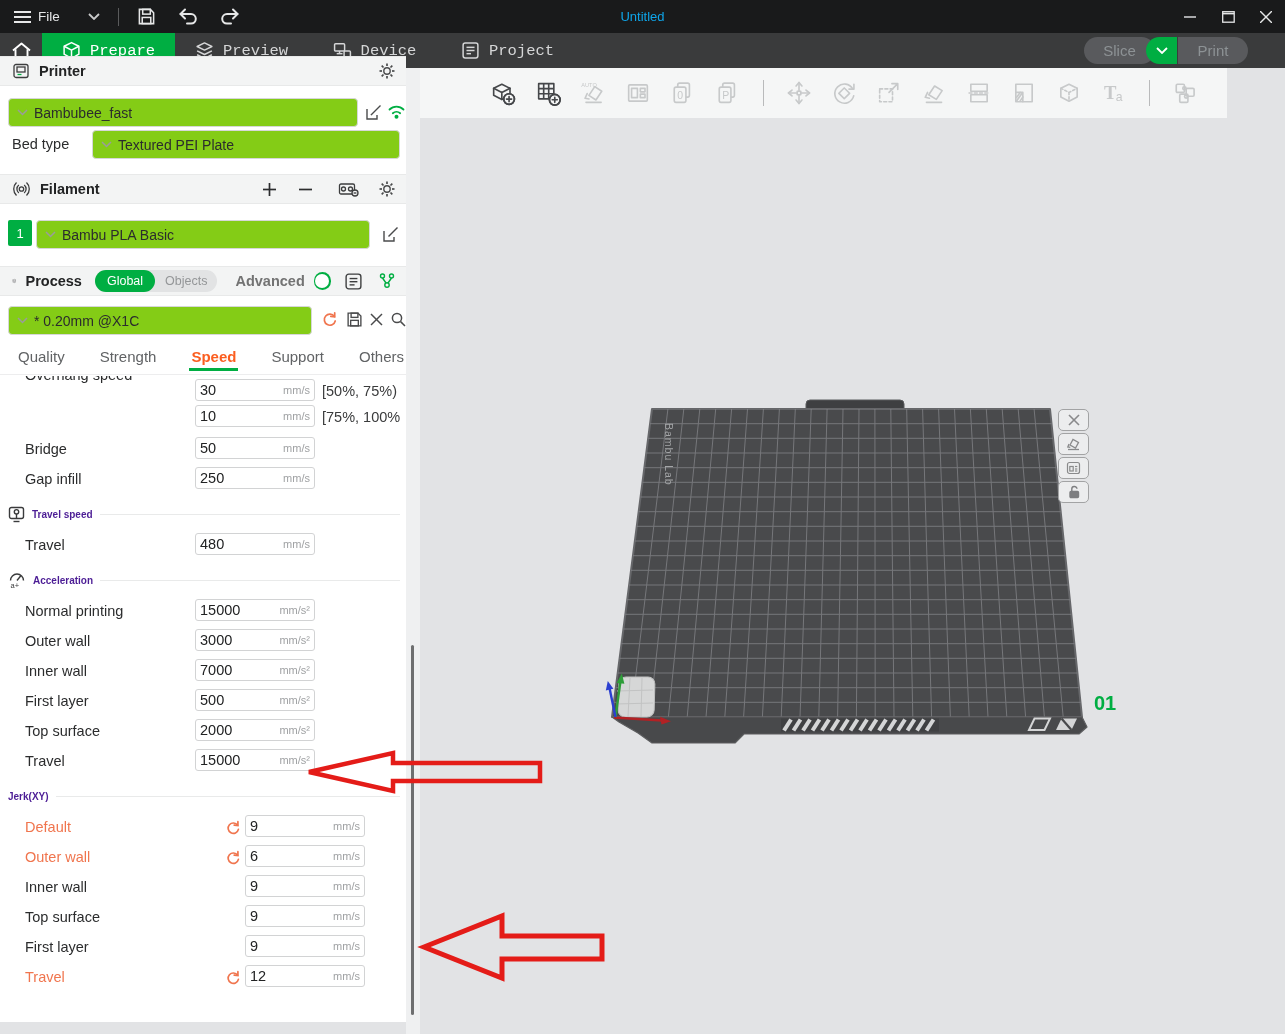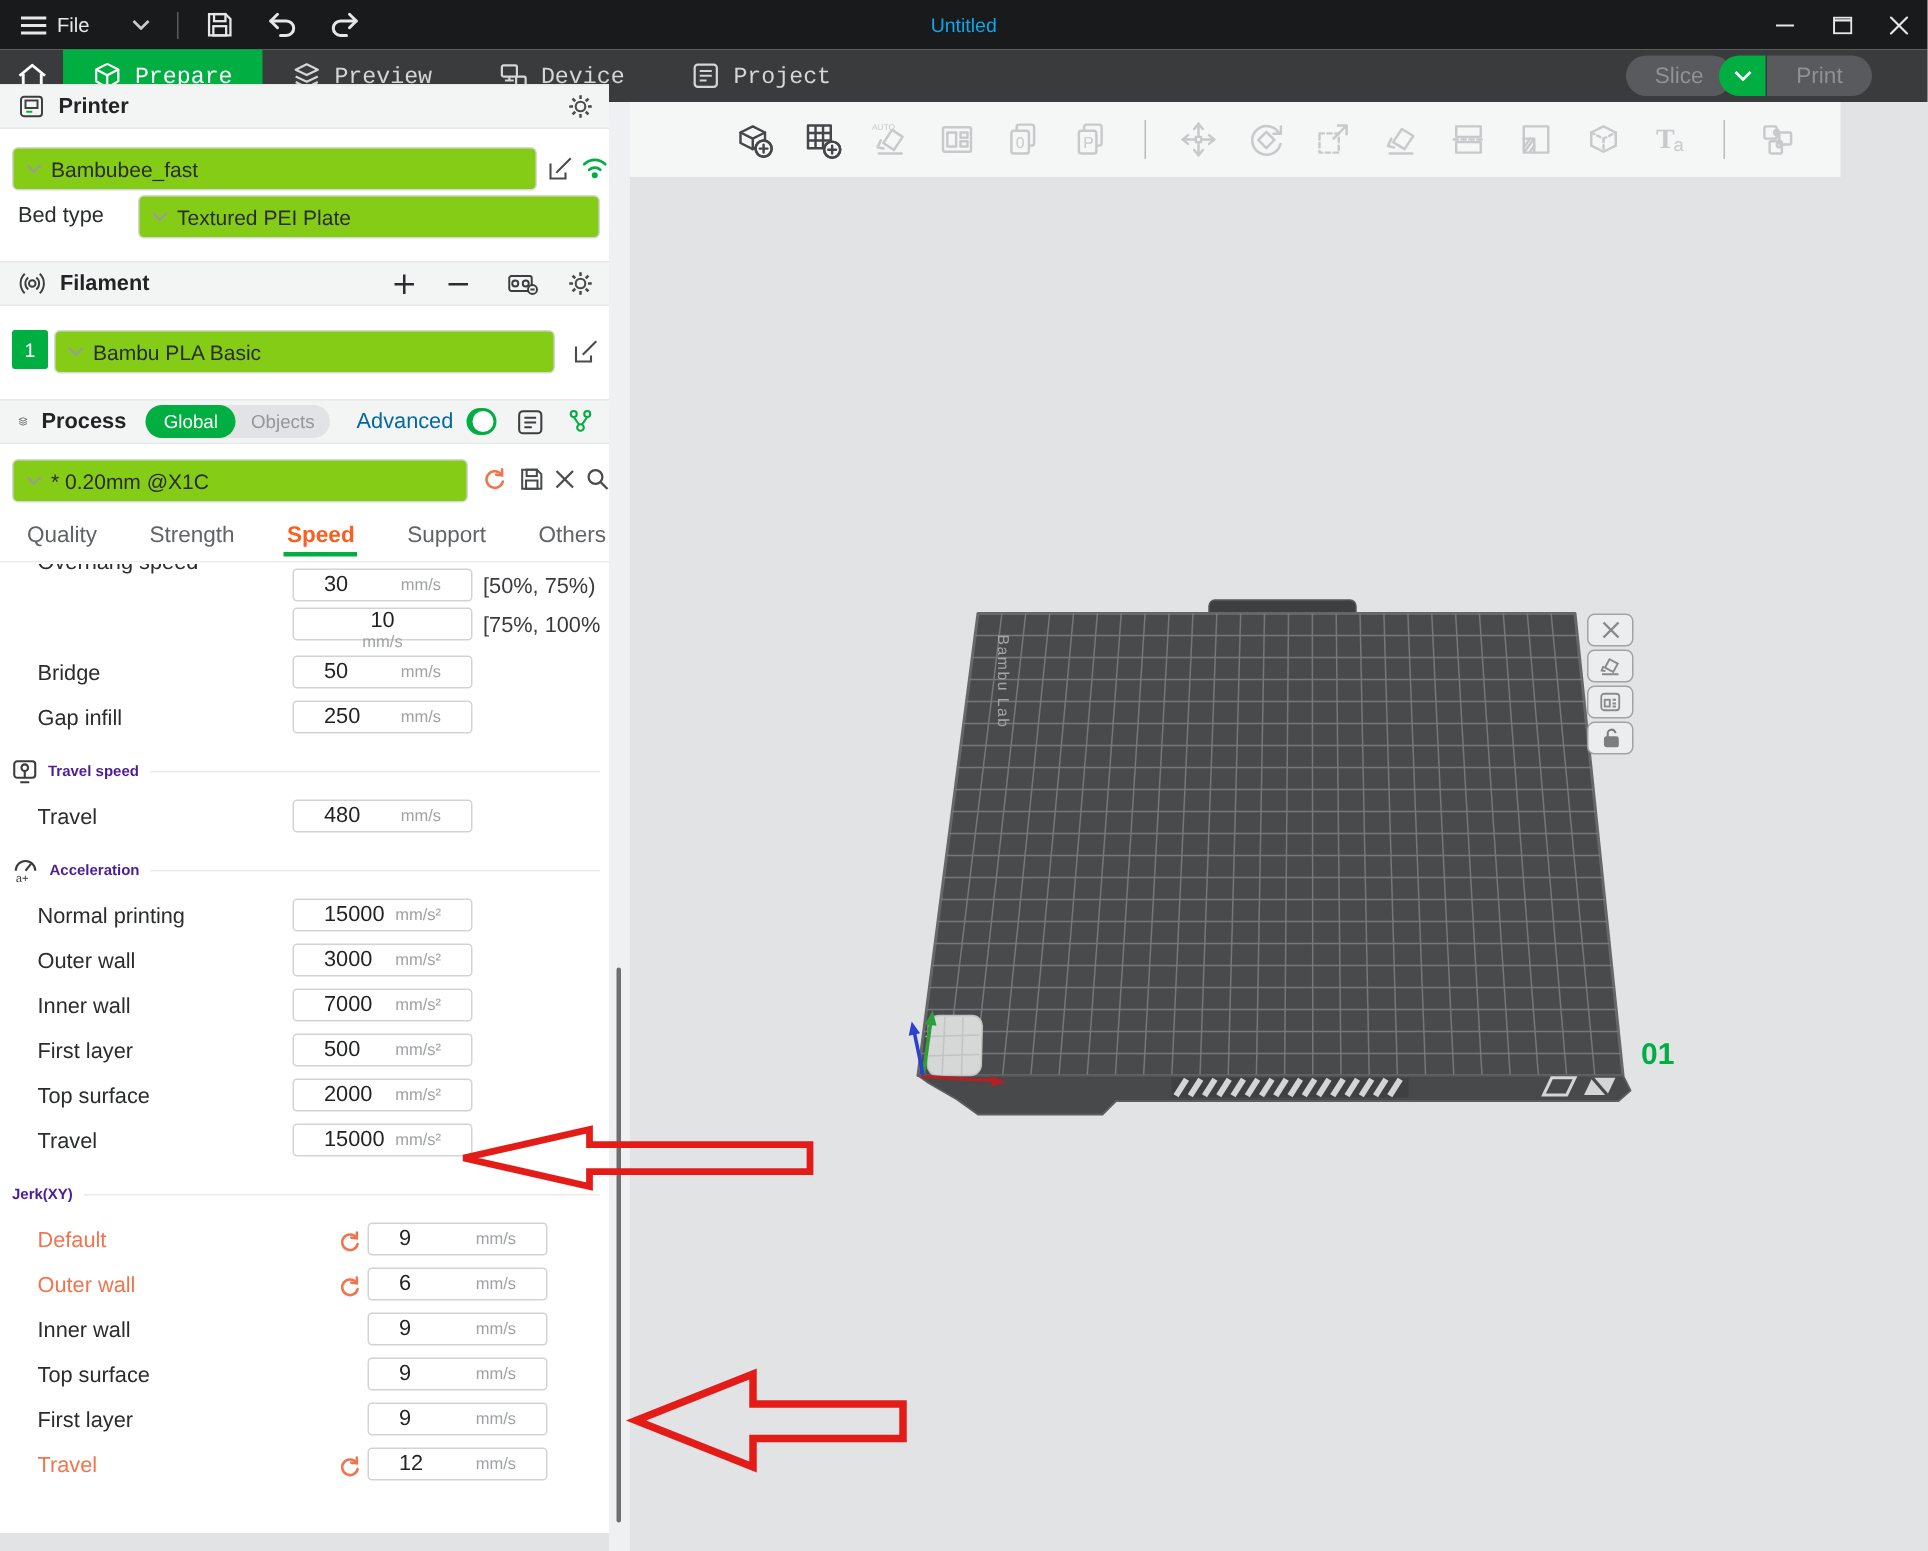--- a/index.html
+++ b/index.html
@@ -39,35 +39,35 @@
   .selectbox{position:absolute;height:29px;border:1px solid #d6d7d8;border-radius:4px;background:#84cc16;box-sizing:border-box;
              display:flex;align-items:center;padding:0 8px;gap:6px;font-size:14px;color:#2b2c2d}
   .selectbox .sel-text{white-space:nowrap;overflow:hidden}
   .rowlabel{position:absolute;font-size:14.5px;color:#2b2c2d}
   #fil-badge{position:absolute;left:8px;top:164px;width:24px;height:26px;background:#00ae42;color:#fff;
              display:flex;align-items:center;justify-content:center;font-size:13px;border-radius:2px}
   
   #scope-pill{display:flex;align-items:center;background:#e2e3e4;border-radius:12px;height:22px;margin-left:4px}
   #scope-global{background:#00ae42;color:#fff;border-radius:12px;height:22px;display:flex;align-items:center;padding:0 12px;font-size:12.5px;border:none;font-family:inherit}
   #scope-objects{color:#949698;font-size:12.5px;padding:0 10px;background:none;border:none;font-family:inherit}
-  #advanced-label{font-weight:normal;font-size:14.5px;color:#0369a1}
+  #advanced-label{font-weight:bold;font-size:14.5px;color:#737373}
   #advanced-toggle{width:34px;height:18px;border-radius:9px;background:#00ae42;border:none;position:relative}
   #advanced-toggle .knob{position:absolute;right:2px;top:2px;width:14px;height:14px;border-radius:50%;background:#fff}
   
   #proc-tabs{position:absolute;left:0;top:288px;width:406px;height:31px;display:flex;align-items:flex-start;gap:31px;padding-left:16px;box-sizing:border-box;border-bottom:1px solid #ededee}
   .ptab{font-size:15px;color:#616365;background:none;border:none;padding:4px 2px 6px;font-family:inherit}
   .ptab.active{color:#fb5e20;font-weight:bold;border-bottom:3px solid #00ae42;padding-bottom:3px}
   
   #settings-area{position:absolute;left:0;top:320px;width:406px;height:646px;overflow:hidden;background:#fff}
   .clipped-label{position:absolute;left:25px;top:-9px;font-size:14.5px;color:#2b2c2d}
   .srow{position:absolute;left:0;width:406px;height:26px}
   .slabel{position:absolute;left:25px;top:4px;font-size:14.5px;color:#2b2c2d;white-space:nowrap}
   .slabel.modified{color:#f0754e}
   .sinput{position:absolute;top:0;height:22px;width:120px;border:1px solid #d2d3d4;border-radius:3px;background:#fff;
-          box-sizing:border-box;display:flex;align-items:center;justify-content:space-between;padding:0 20px}
+          box-sizing:border-box;display:flex;align-items:center;justify-content:space-between;padding:0 4px}
   .sval{font-size:14.5px;color:#212223}
   .sunit{font-size:11px;color:#9fa1a3}
   .srange{position:absolute;left:322px;top:4px;font-size:14.5px;color:#3a3b3c;white-space:nowrap;width:86px;overflow:hidden}
   .sreset{position:absolute;top:5px;width:16px;height:16px;background:none;border:none;padding:0}
   .sgroup{position:absolute;left:8px;width:392px;height:22px;display:flex;align-items:center;gap:7px}
   .gtitle{font-weight:bold;font-size:10px;color:#4c1d95;white-space:nowrap}
   .gline{flex:1;height:1px;background:#e9eaea}
   
   #vp-toolbar{position:absolute;left:420px;top:68px;width:807px;height:50px;background:#f5f6f6;
               display:flex;align-items:center;padding-left:64px;box-sizing:border-box;gap:7px}
@@ -435,21 +435,21 @@
   <div id="settings-area">
       <span class="clipped-label">Overhang speed</span>
       <div class="srow" style="top: 3px;">
         <div class="sinput" style="left: 195px;">
           <span class="sval">30</span>
           <span class="sunit">mm/s</span>
         </div>
         <span class="srange">[50%, 75%)</span>
       </div>
       <div class="srow" style="top: 29px;">
-        <div class="sinput" style="left: 195px; flex-direction: column;">
+        <div class="sinput" style="left: 195px;">
           <span class="sval">10</span>
           <span class="sunit">mm/s</span>
         </div>
         <span class="srange">[75%, 100%</span>
       </div>
       <div class="srow" style="top: 61px;">
         <span class="slabel">Bridge</span>
         <div class="sinput" style="left: 195px;">
           <span class="sval">50</span>
           <span class="sunit">mm/s</span>

